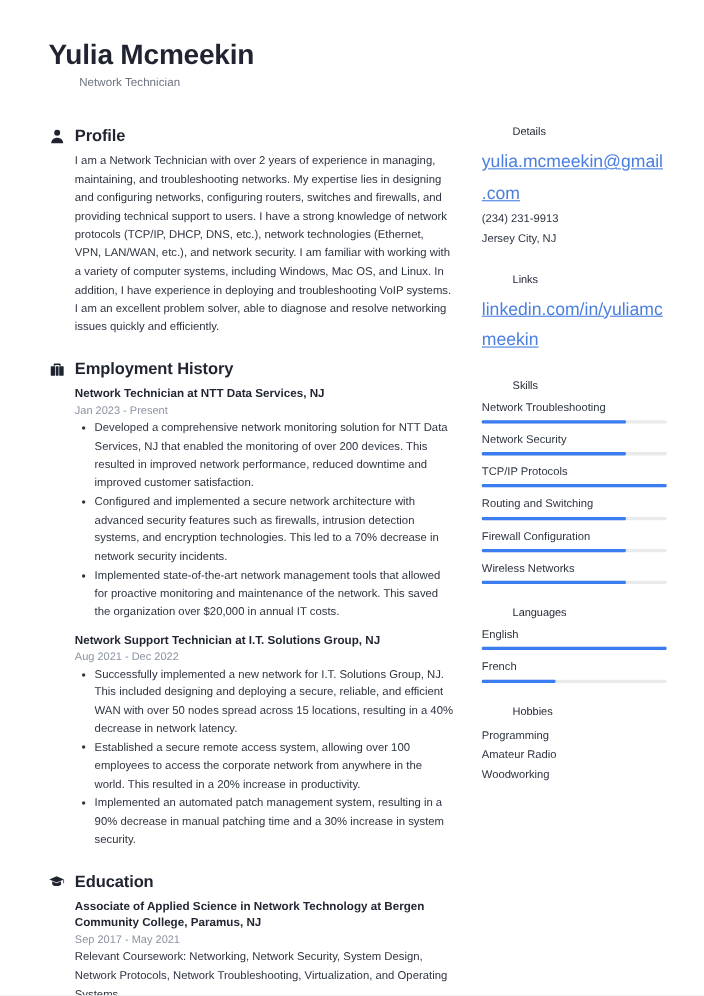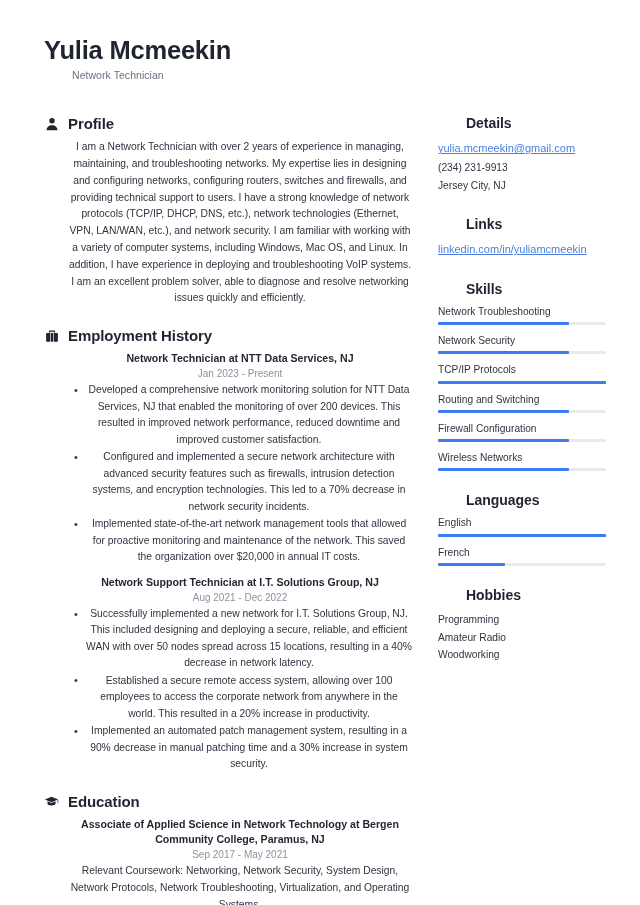--- a/index.html
+++ b/index.html
@@ -37,21 +37,21 @@
     letter-spacing: 0.05px;
     padding-left: 28px;
   }
 
   
   .columns { display: flex; align-items: flex-start; }
   .col-main { width: 368px; flex: 0 0 368px; }
   .col-side { width: 168px; flex: 0 0 168px; margin-left: 26px; }
 
   
-  .section { margin-bottom: 20px; text-align: center; }
+  .section { margin-bottom: 20px; }
   .section-head {
     display: flex;
     align-items: center;
     gap: 9px;
     margin-bottom: 7px;
   }
   .section-icon {
     width: 15px;
     height: 15px;
     flex: 0 0 15px;
@@ -114,34 +114,34 @@
   .entry-desc {
     font-size: 10.3px;
     line-height: 1.62;
     color: #2e3440;
     margin-top: 2px;
   }
 
   
   .side-block { margin-bottom: 21px; }
   .side-title {
-    font-size: 14px;
-    font-weight: 700;
+    font-size: 10px;
+    font-weight: 400;
     color: #1f2430;
     margin-bottom: 8px;
     letter-spacing: -0.05px;
     padding-left: 28px;
   }
   .side-line {
     font-size: 10.2px;
     color: #2e3440;
     line-height: 1.78;
   }
   .side-link {
-    font-size: 11px;
+    font-size: 16px;
     color: #4a7fe0;
     text-decoration: underline;
     line-height: 1.78;
     display: block;
     word-break: break-word;
   }
 
   .meter-item { margin-bottom: 9px; }
   .meter-label {
     font-size: 10.2px;

